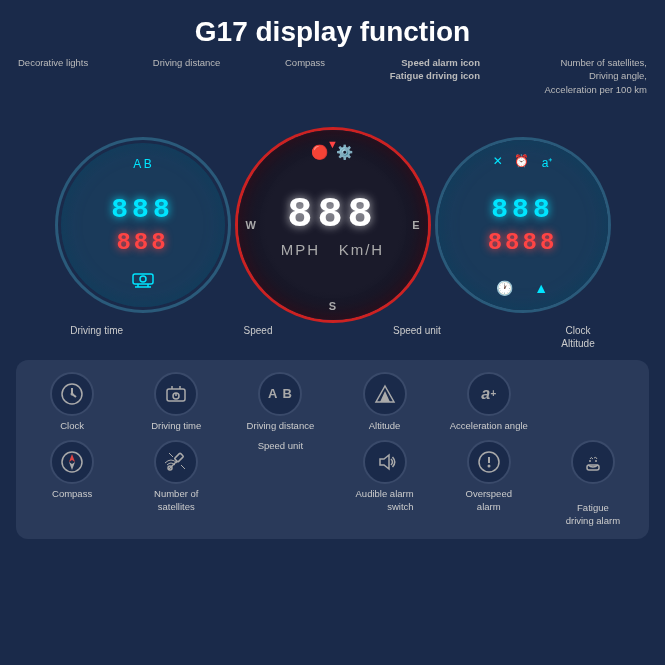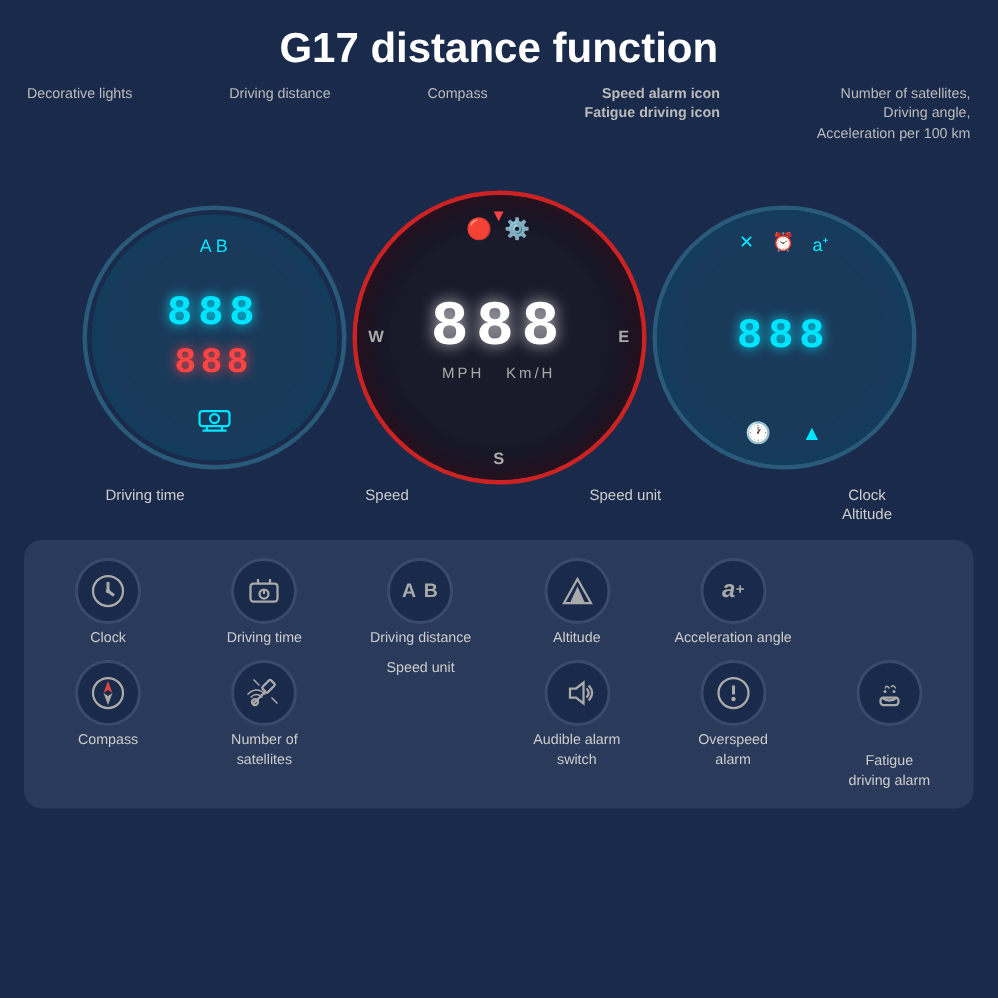--- a/index.html
+++ b/index.html
@@ -91,21 +91,21 @@
     .digit-display-large {
       font-family: 'Courier New', monospace;
       font-size: 42px;
       font-weight: bold;
       color: white;
       letter-spacing: 5px;
       text-shadow: 0 0 10px rgba(255,255,255,0.8);
     }
 
     .speed-unit {
-      font-size: 10px;
+      font-size: 15px;
       color: #aaa;
       letter-spacing: 2px;
       margin-top: 2px;
     }
 
     .circle-top-icons {
       position: absolute;
       top: 14px;
       display: flex;
       gap: 6px;
@@ -224,21 +224,21 @@
       width: 645px;
       margin: 4px auto 0 auto;
       justify-content: space-around;
       font-size: 10px;
       color: #bbb;
     }
   </style>
 </head>
 <body>
 
-<h1 class="page-title">G17 distance function</h1>
+<h1 class="page-title">G17 display function</h1>
 
 <div class="top-label-row">
   <div class="top-label-group">Decorative lights</div>
   <div class="top-label-group">Driving distance</div>
   <div class="top-label-group">Compass</div>
   <div class="top-label-group" style="white-space:pre-line;font-weight:bold;">Speed alarm icon
 Fatigue driving icon</div>
   <div class="top-label-group" style="white-space:pre-line;">Number of satellites,
 Driving angle,
 Acceleration per 100 km</div>
@@ -277,20 +277,21 @@
       <div class="speed-unit">MPH &nbsp; Km/H</div>
     </div>
 
     <div class="circle circle-right">
       <div class="right-icons-top">
         <span style="font-size:12px;">✕</span>
         <span style="font-size:12px;">⏰</span>
         <span style="font-size:12px; color:#00e5ff;">a⁺</span>
       </div>
       <div class="digit-display">888</div>
+      <div class="digit-display-red">8888</div>
       <div class="right-icons-bottom">
         <span style="font-size:14px;">🕐</span>
         <span style="font-size:14px;">▲</span>
       </div>
     </div>
 
   </div>
 </div>
 
 <div class="bottom-label-row">
@@ -389,21 +390,21 @@
     </div>
 
     <div class="bottom-item">
       <div class="icon-circle">
         <svg width="26" height="26" viewBox="0 0 26 26">
           <polygon points="8,10 8,16 12,16 17,20 17,6 12,10" fill="none" stroke="#aaa" stroke-width="1.5"></polygon>
           <path d="M19,10 Q22,13 19,16" fill="none" stroke="#aaa" stroke-width="1.5"></path>
           <path d="M20.5,8 Q25,13 20.5,18" fill="none" stroke="#aaa" stroke-width="1.5"></path>
         </svg>
       </div>
-      <span class="item-label" style="white-space:pre-line;">Audible alarm
+      <span class="item-label" style="white-space:pre-line;text-align:right;">Audible alarm
 switch</span>
     </div>
 
     <div class="bottom-item">
       <div class="icon-circle">
         <svg width="26" height="26" viewBox="0 0 26 26">
           <circle cx="13" cy="13" r="10" fill="none" stroke="#aaa" stroke-width="1.5"></circle>
           <line x1="13" y1="8" x2="13" y2="14" stroke="#aaa" stroke-width="2"></line>
           <circle cx="13" cy="17" r="1.5" fill="#aaa"></circle>
         </svg>

